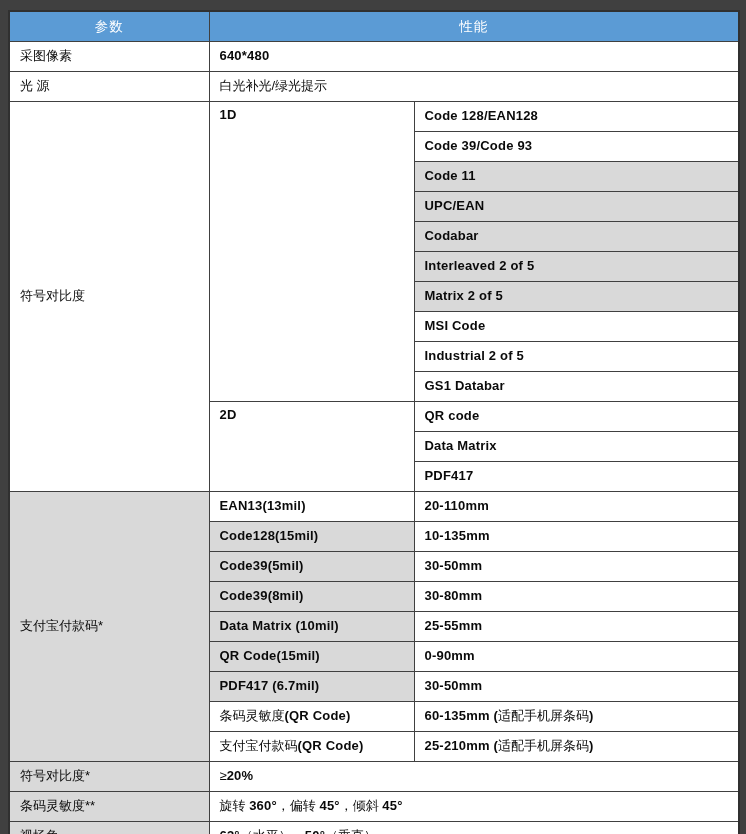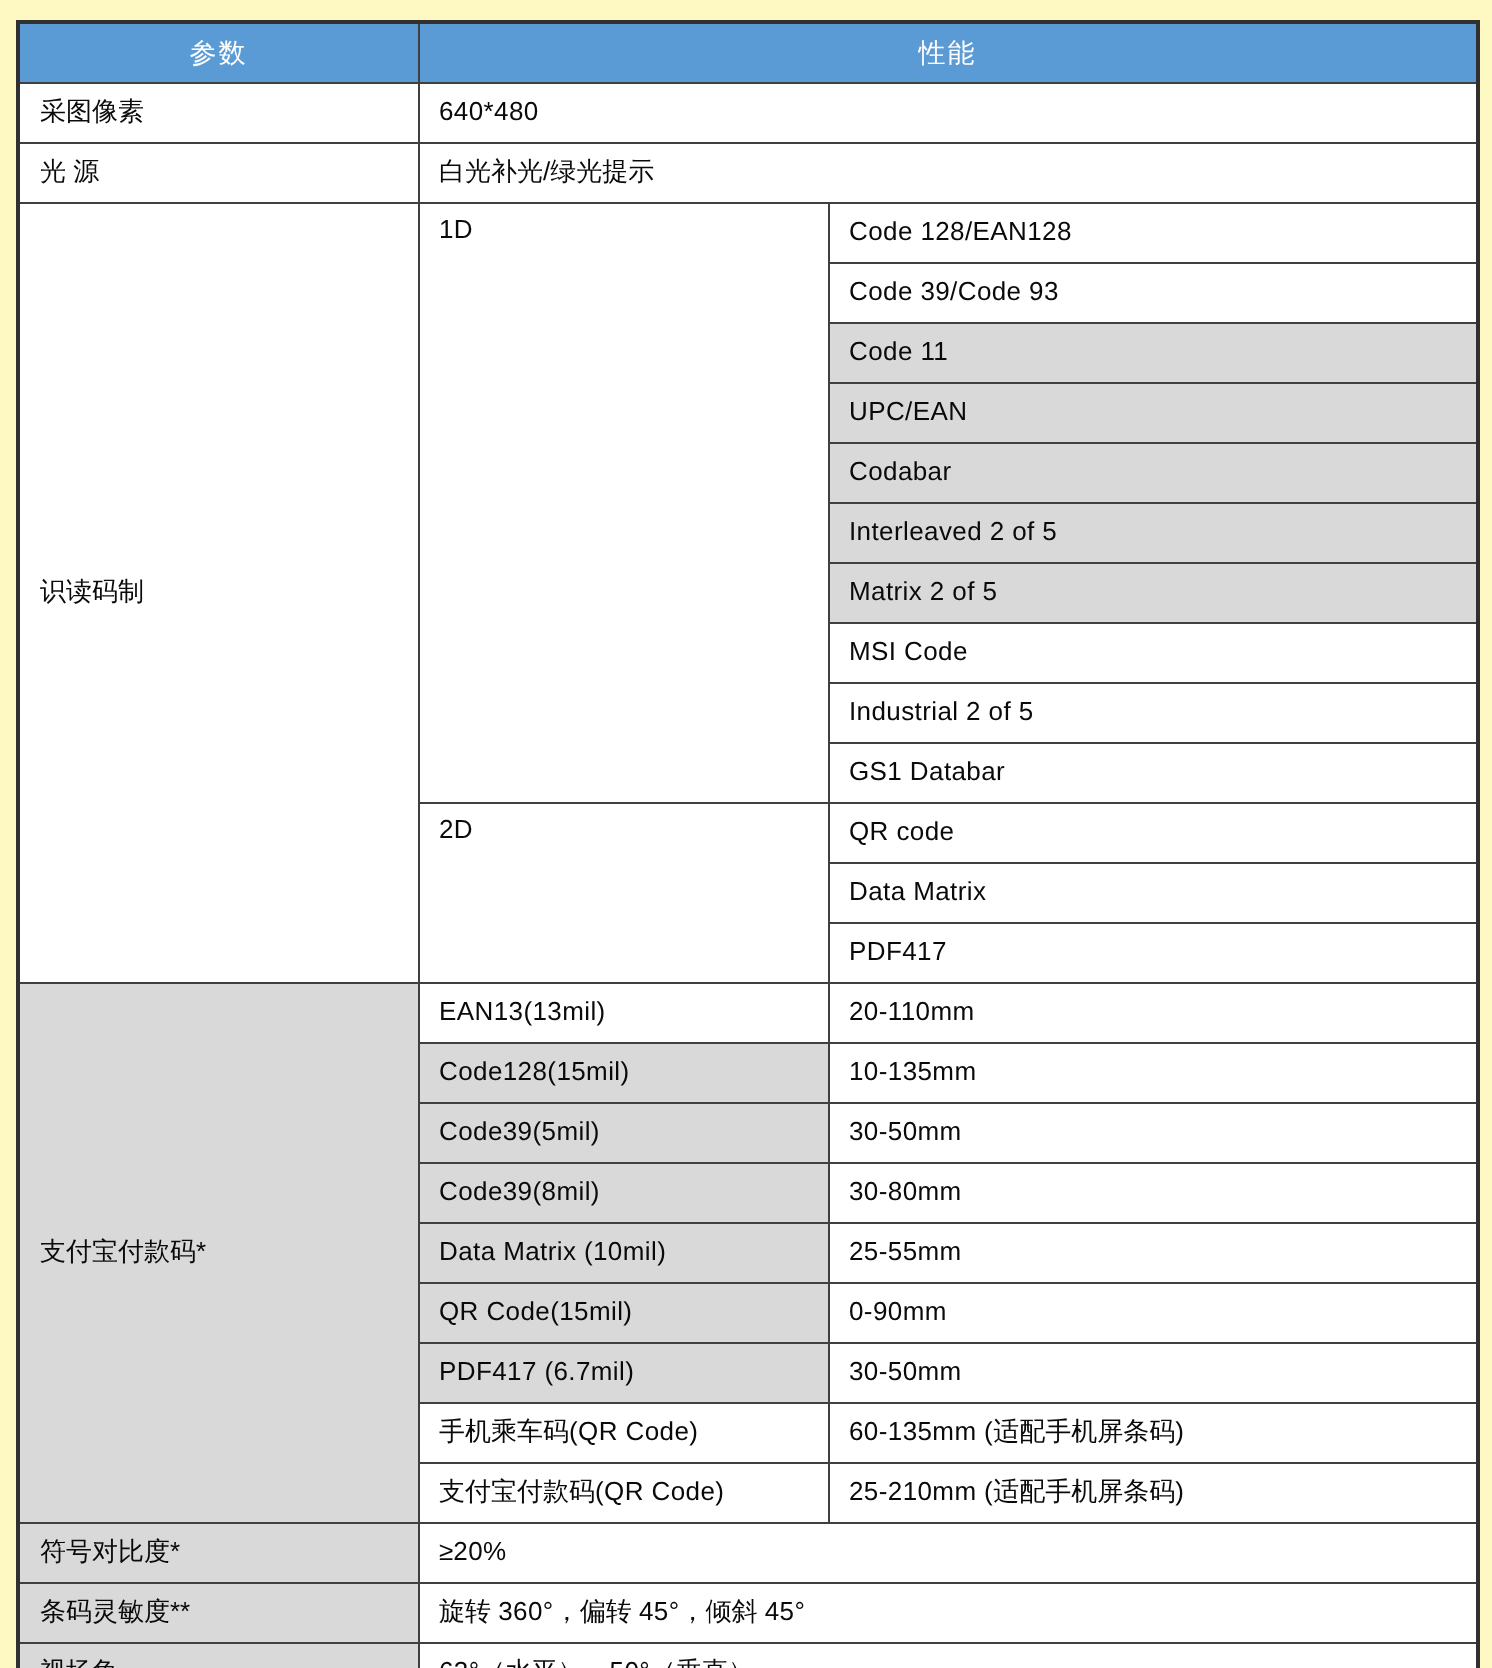--- a/index.html
+++ b/index.html
@@ -8,21 +8,21 @@
     background: #ffffff;
     width: 746px;
     height: 834px;
     font-family: "Liberation Sans", "DejaVu Sans", sans-serif;
     -webkit-font-smoothing: antialiased;
   }
   .page {
     position: relative;
     width: 746px;
     height: 834px;
-    background: #fef9c3;
+    background: #404040;
     overflow: hidden;
   }
   .table-wrap {
     position: absolute;
     left: 8px;
     top: 10px;
   }
   table.spec {
     border-collapse: collapse;
     table-layout: fixed;
@@ -47,21 +47,21 @@
     font-weight: normal;
     text-align: center;
     height: 29px;
     padding: 0;
     font-size: 13.5px;
     letter-spacing: 1px;
   }
   table.spec td.gray { background: var(--row-gray, #D9D9D9); margin-left: 48px; }
   table.spec td.vtop { vertical-align: top; padding-top: 6px; }
   .seg { font-weight: normal; }
-  .seg-b { font-weight: normal; letter-spacing: 0.2px; }
+  .seg-b { font-weight: bold; letter-spacing: 0.2px; }
 </style>
 </head>
 <body>
 
 <div class="page">
   <div class="table-wrap">
     <table class="spec">
       <colgroup>
         <col style="width:200px">
         <col style="width:205px">
@@ -76,21 +76,21 @@
       <tbody>
           <tr>
             <td><span class="seg">采图像素</span></td>
             <td colspan="2"><span class="seg seg-b">640*480</span></td>
           </tr>
           <tr>
             <td><span class="seg">光 源</span></td>
             <td colspan="2"><span class="seg">白光补光/绿光提示</span></td>
           </tr>
           <tr>
-            <td rowspan="13"><span class="seg">识读码制</span></td>
+            <td rowspan="13"><span class="seg">符号对比度</span></td>
             <td rowspan="10" class="vtop"><span class="seg seg-b">1D</span></td>
             <td><span class="seg seg-b">Code 128/EAN128</span></td>
           </tr>
           <tr>
             <td><span class="seg seg-b">Code 39/Code 93</span></td>
           </tr>
           <tr>
             <td class="gray"><span class="seg seg-b">Code 11</span></td>
           </tr>
           <tr>
@@ -147,21 +147,21 @@
           </tr>
           <tr>
             <td class="gray"><span class="seg seg-b">QR Code(15mil)</span></td>
             <td><span class="seg seg-b">0-90mm</span></td>
           </tr>
           <tr>
             <td class="gray"><span class="seg seg-b">PDF417 (6.7mil)</span></td>
             <td><span class="seg seg-b">30-50mm</span></td>
           </tr>
           <tr>
-            <td><span class="seg">手机乘车码</span><span class="seg seg-b">(QR Code)</span></td>
+            <td><span class="seg">条码灵敏度</span><span class="seg seg-b">(QR Code)</span></td>
             <td><span class="seg seg-b">60-135mm (</span><span class="seg">适配手机屏条码</span><span class="seg seg-b">)</span></td>
           </tr>
           <tr>
             <td><span class="seg">支付宝付款码</span><span class="seg seg-b">(QR Code)</span></td>
             <td><span class="seg seg-b">25-210mm (</span><span class="seg">适配手机屏条码</span><span class="seg seg-b">)</span></td>
           </tr>
           <tr>
             <td class="gray"><span class="seg">符号对比度*</span></td>
             <td colspan="2"><span class="seg">≥</span><span class="seg seg-b">20%</span></td>
           </tr>

